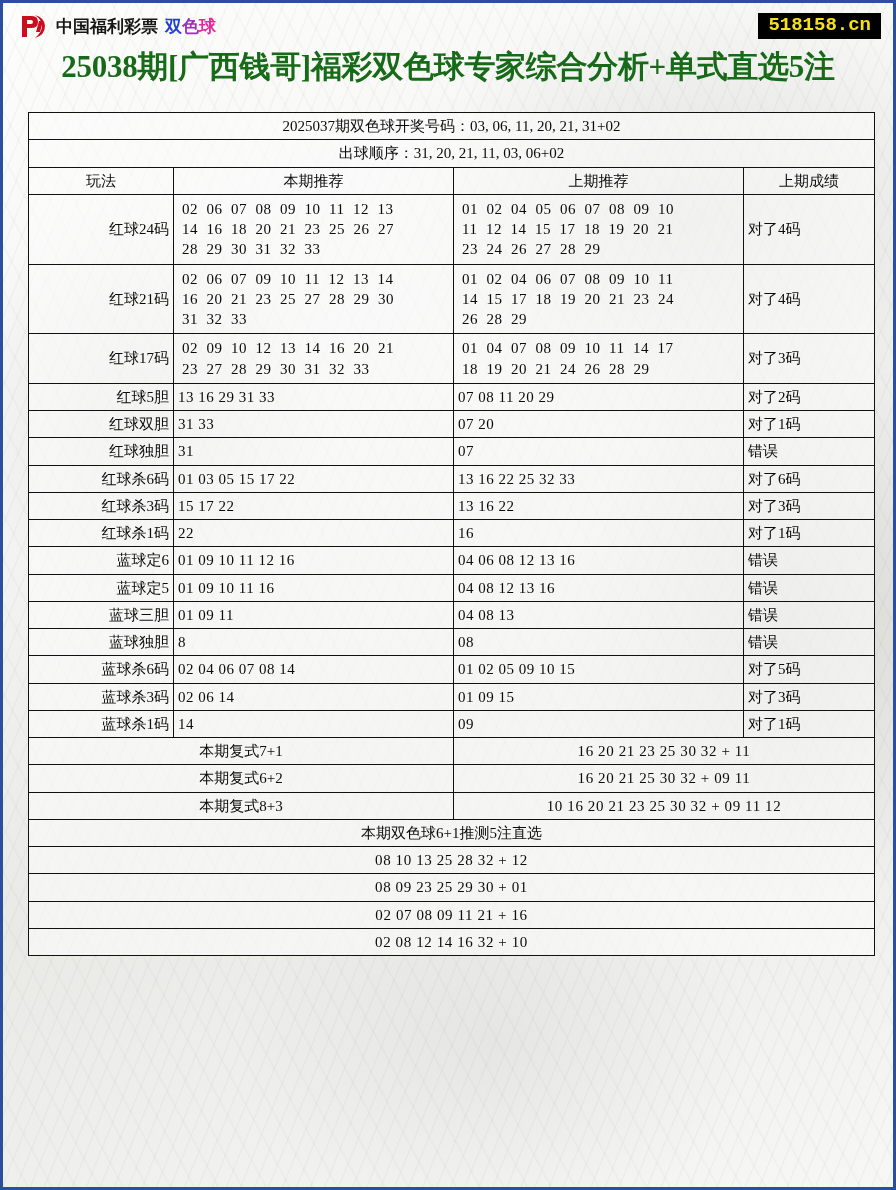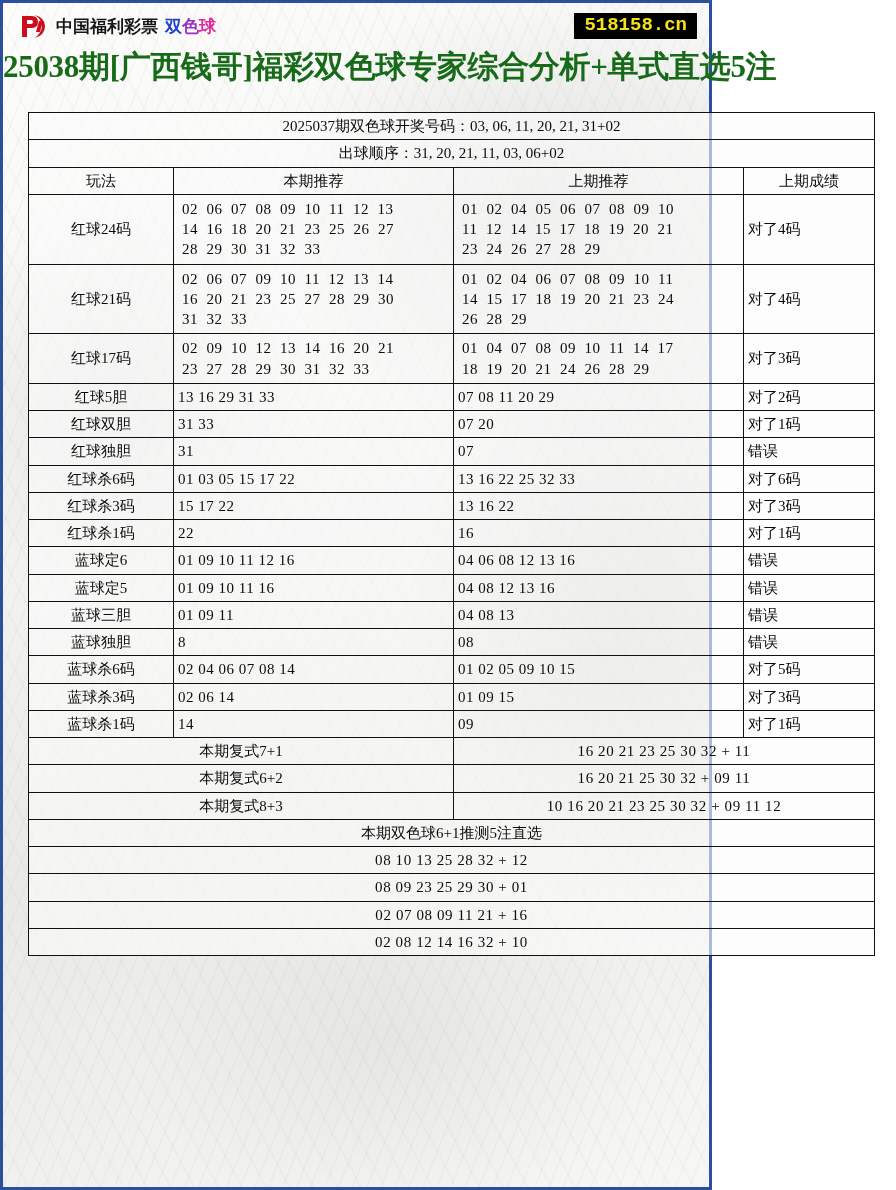--- a/index.html
+++ b/index.html
@@ -3,21 +3,21 @@
 <meta charset="utf-8">
 <style>
   html,body{margin:0;padding:0;}
   body{
     width:896px;height:1190px;
     background:#ffffff;
     font-family:"Liberation Serif","DejaVu Serif",serif;
     overflow:hidden;
   }
   .page{
-    position:relative;width:712px;height:1190px;
+    position:relative;width:896px;height:1190px;
     box-sizing:border-box;
     border:3px solid #2b4f9e;
     background:
       radial-gradient(ellipse 420px 320px at 78% 18%, rgba(150,150,148,0.22), rgba(255,255,255,0) 70%),
       radial-gradient(ellipse 300px 420px at 88% 52%, rgba(140,140,138,0.20), rgba(255,255,255,0) 72%),
       radial-gradient(ellipse 260px 300px at 16% 34%, rgba(150,150,148,0.16), rgba(255,255,255,0) 70%),
       radial-gradient(ellipse 360px 260px at 55% 88%, rgba(160,160,158,0.13), rgba(255,255,255,0) 72%),
       linear-gradient(160deg,#fdfdfc 0%,#f2f2f0 40%,#e9e9e6 62%,#f7f7f5 100%);
   }
   .texture{
@@ -74,21 +74,21 @@
     vertical-align:middle;
     line-height:1.35;
   }
   col.c-play{width:145px;}
   col.c-cur{width:280px;}
   col.c-prev{width:290px;}
   col.c-res{width:131px;}
 
   .banner{text-align:center;font-size:15.5px;padding:6px 4px;}
   .hdr{text-align:center;font-size:16px;padding:6px 4px;}
-  .play{text-align:center;font-size:15.5px;white-space:nowrap;}
+  .play{text-align:right;font-size:15.5px;white-space:nowrap;}
   .nums{
     font-family:"Liberation Serif","DejaVu Serif",serif;
     font-size:15px;letter-spacing:0.5px;
   }
   .nums.multi{text-align:left;padding:4px 6px 4px 8px;}
   .nums.one{text-align:left;}
   .res{font-size:15px;white-space:nowrap;}
   .fu-label{text-align:center;font-size:15.5px;}
   .fu-nums{text-align:center;font-size:15px;letter-spacing:0.6px;}
   .sec-title{text-align:center;font-size:16px;padding:7px 4px;}

